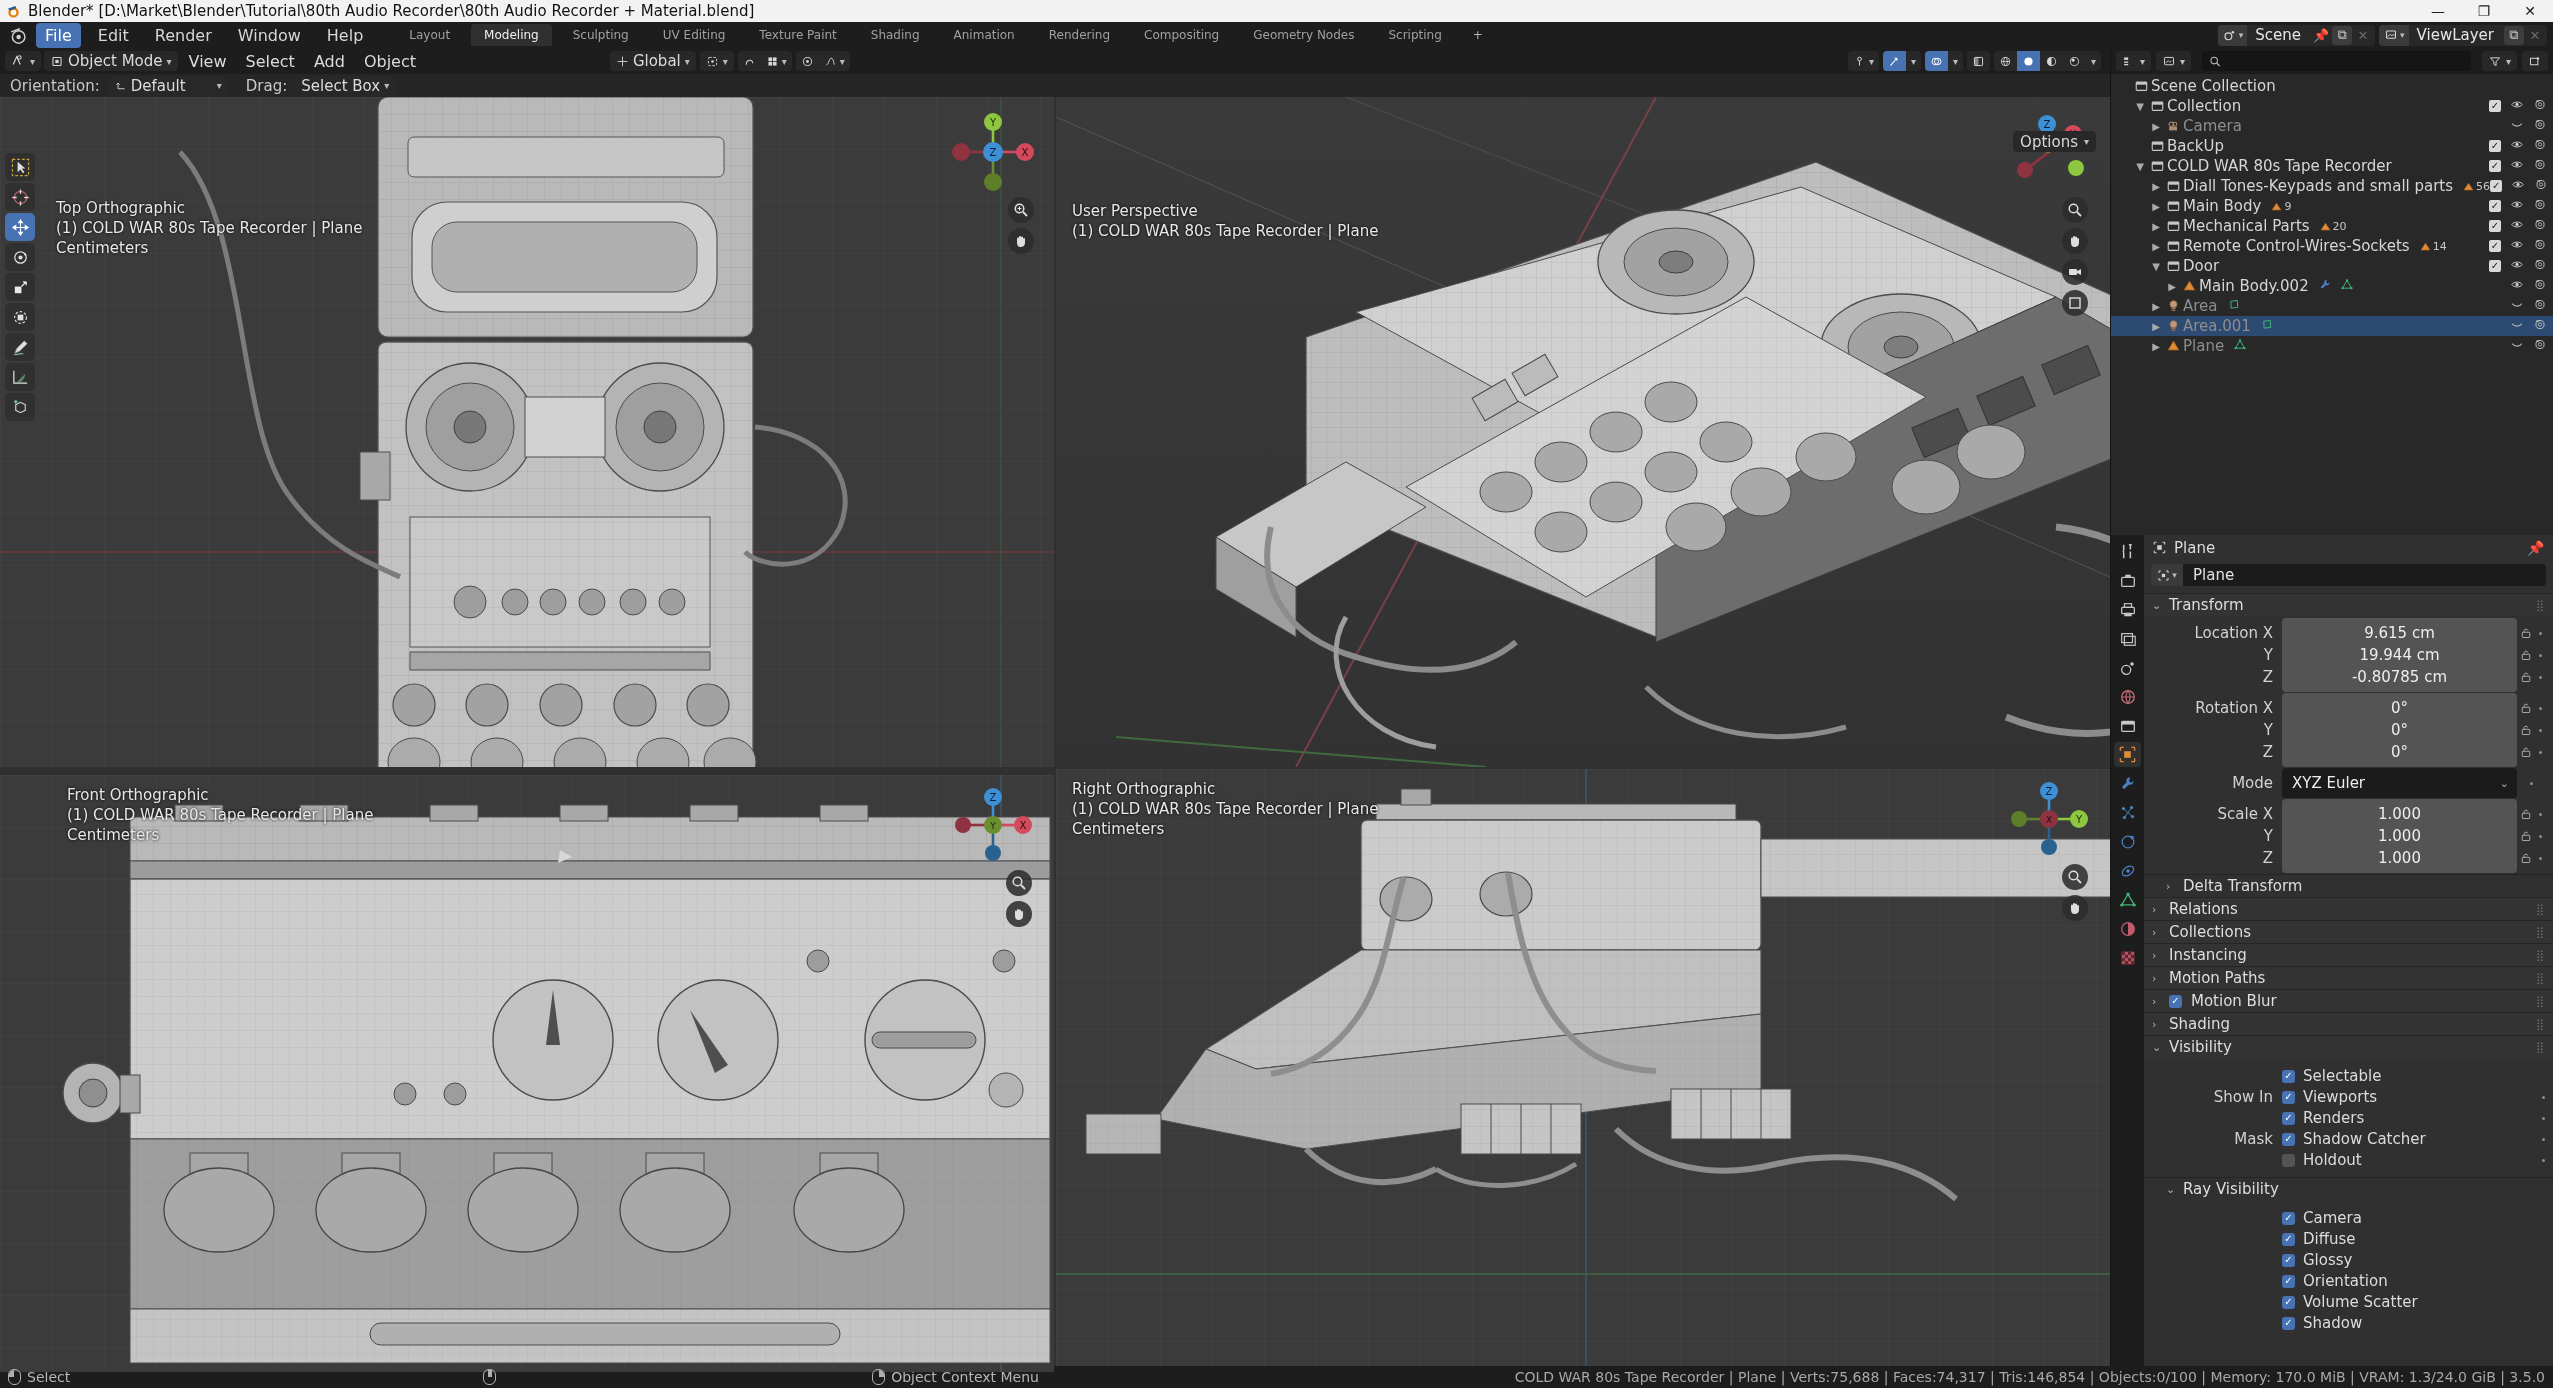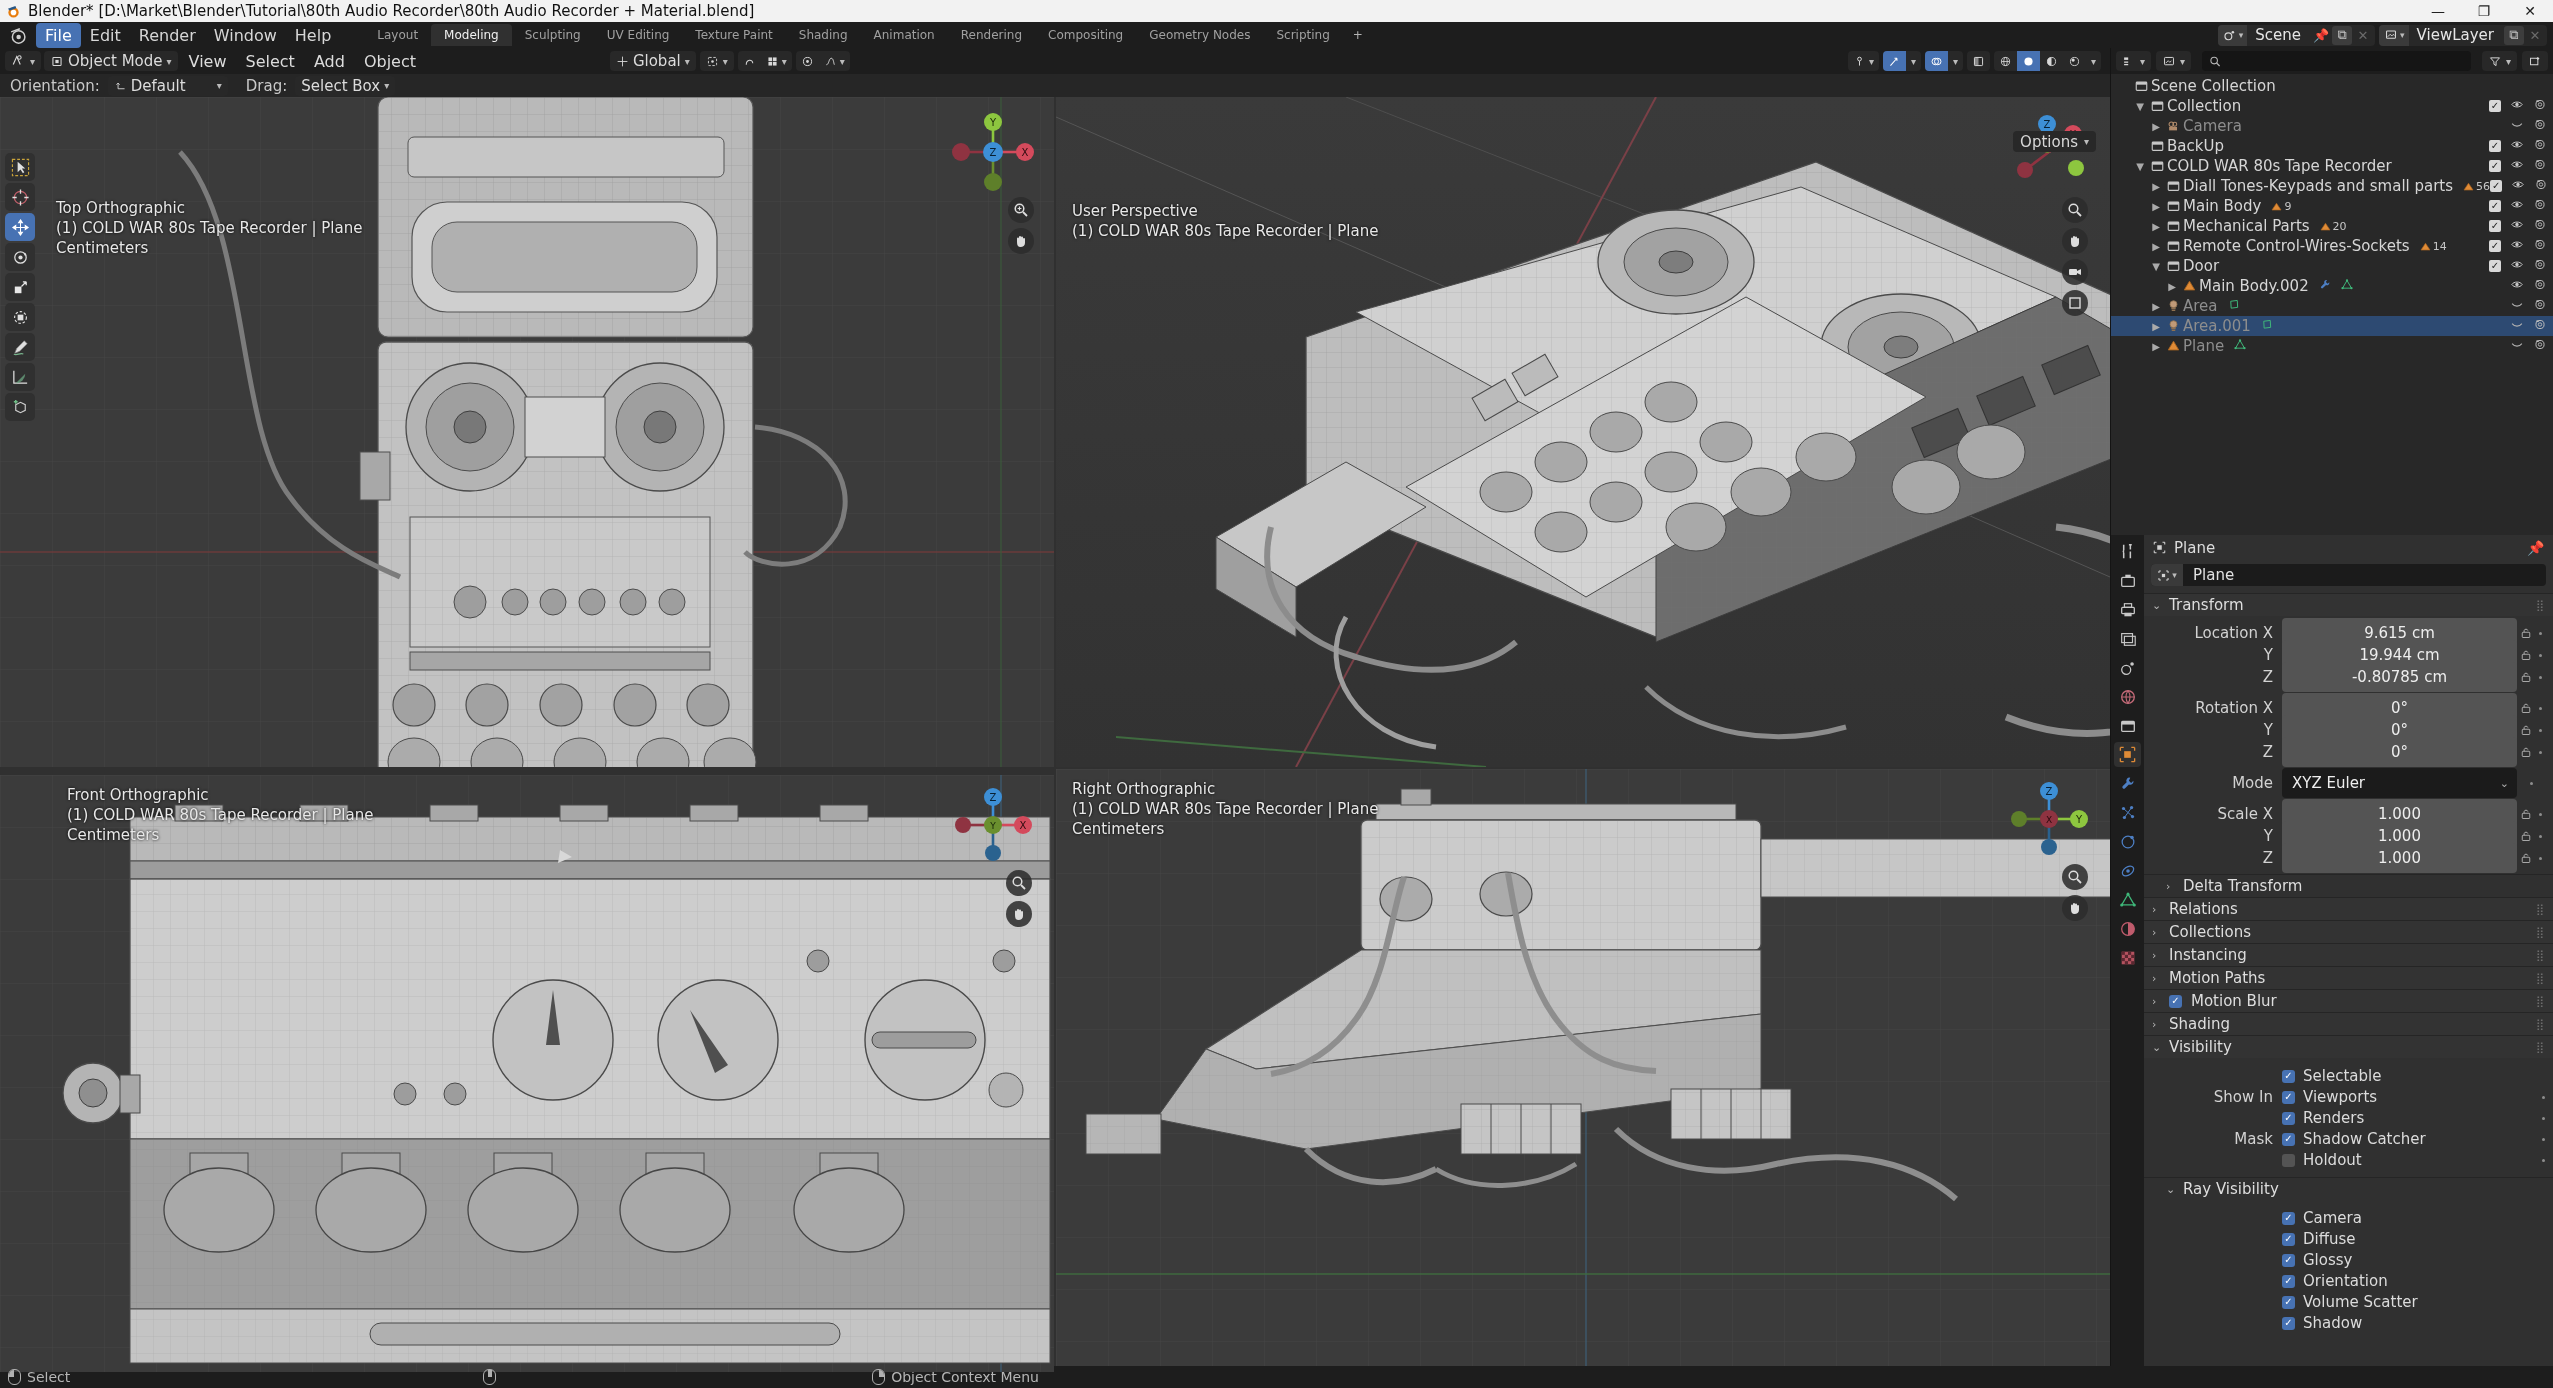--- a/index.html
+++ b/index.html
@@ -2,21 +2,21 @@
 <html><head>
 <meta charset="utf-8">
 <style>
   * { box-sizing: border-box; margin:0; padding:0; }
   html,body{ background:#1d1d1d; }
   body{
     width:2553px; height:1388px; overflow:hidden;
     font-family:"DejaVu Sans","Liberation Sans",sans-serif;
     font-size:17px; color:#e4e4e4; position:relative;
   }
-  .row{ display:flex; align-items:center; }
+  .row{ display:flex; align-items:center;gap:8px; }
 
   
   #titlebar{
     height:22px; background:#f2f2f2; color:#111; display:flex; align-items:center;
     font-size:15px; padding-left:6px; position:relative;
   }
   #titlebar .blogo{ width:15px;height:15px;margin-right:7px;flex:none;}
   #winbtns{ position:absolute; right:0; top:0; height:22px; display:flex; }
   #winbtns div{ width:46px;height:22px;display:flex;align-items:center;justify-content:center;
     font-size:14px; color:#202020; }
@@ -1630,13 +1630,14 @@
     <span>Select</span>
   </span>
   <span class="sitem" style="margin-left:383px">
     <span class="mouse m"></span>
     <span></span>
   </span>
   <span class="sitem" style="margin-left:340px">
     <span class="mouse r"></span>
     <span>Object Context Menu</span>
   </span>
+  <span id="statusright">COLD WAR 80s Tape Recorder | Plane | Verts:75,688 | Faces:74,317 | Tris:146,854 | Objects:0/100 | Memory: 170.0 MiB | VRAM: 1.3/24.0 GiB | 3.5.0</span>
 </div>
 
 </body></html>

